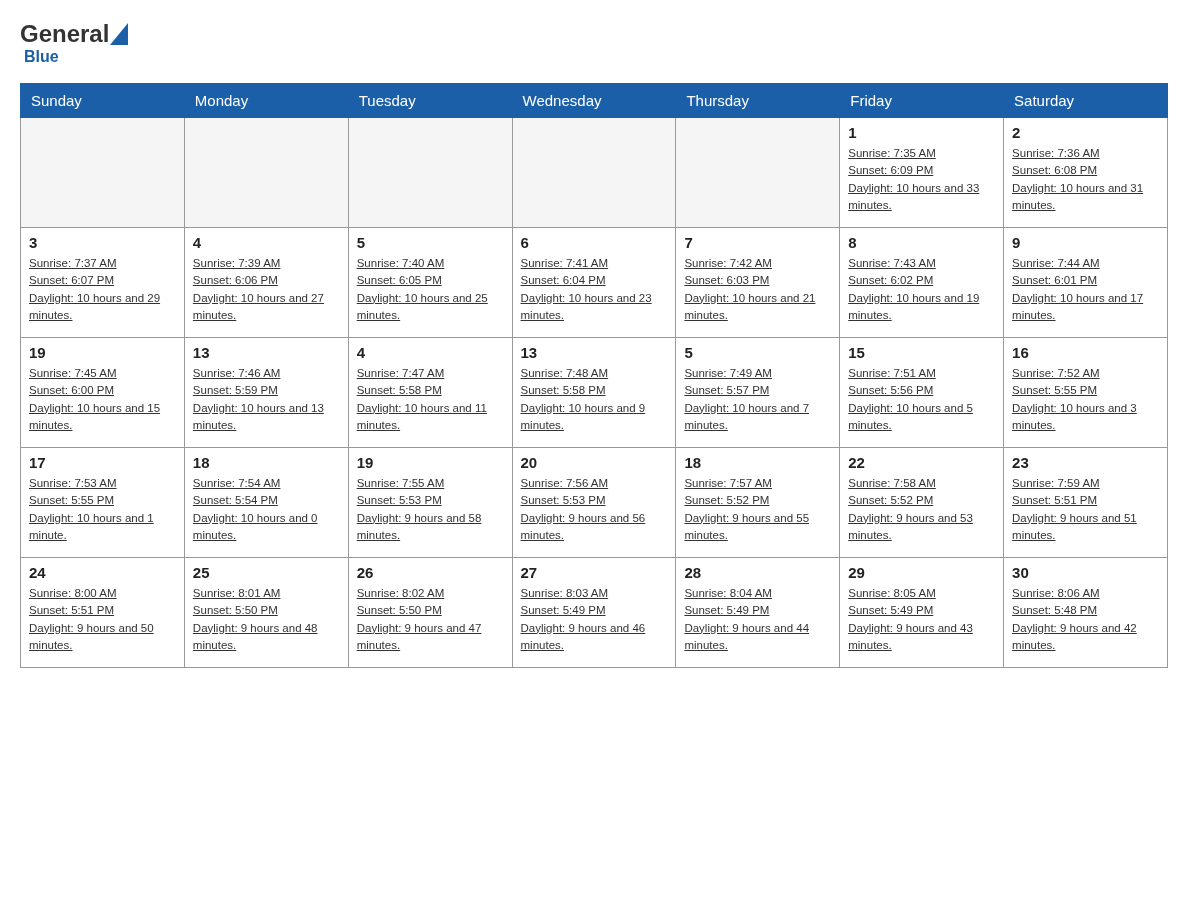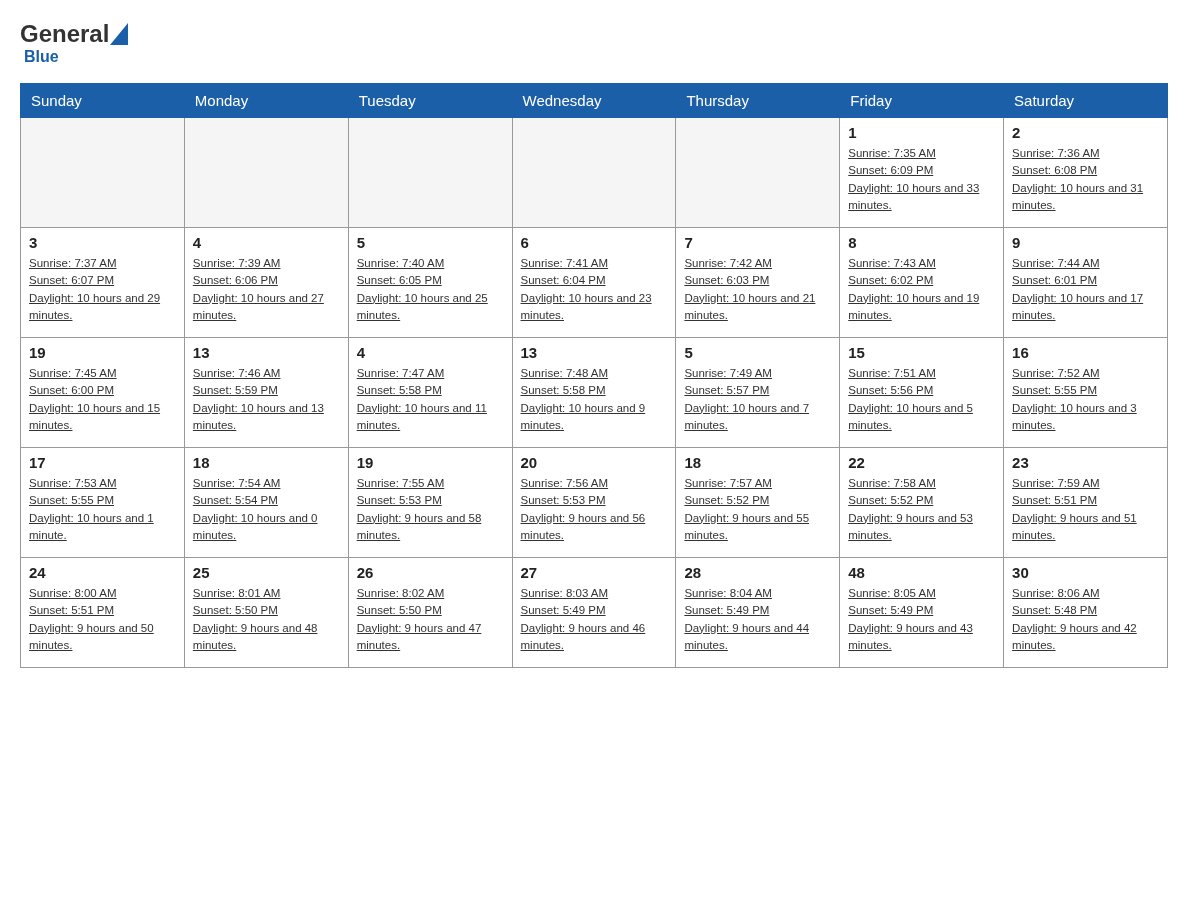--- a/index.html
+++ b/index.html
@@ -235,21 +235,21 @@
         </td>
         <td>
           <div class="day-number">27</div>
           <div class="day-info">Sunrise: 8:03 AM<br>Sunset: 5:49 PM<br>Daylight: 9 hours and 46 minutes.</div>
         </td>
         <td>
           <div class="day-number">28</div>
           <div class="day-info">Sunrise: 8:04 AM<br>Sunset: 5:49 PM<br>Daylight: 9 hours and 44 minutes.</div>
         </td>
         <td>
-          <div class="day-number">48</div>
+          <div class="day-number">29</div>
           <div class="day-info">Sunrise: 8:05 AM<br>Sunset: 5:49 PM<br>Daylight: 9 hours and 43 minutes.</div>
         </td>
         <td>
           <div class="day-number">30</div>
           <div class="day-info">Sunrise: 8:06 AM<br>Sunset: 5:48 PM<br>Daylight: 9 hours and 42 minutes.</div>
         </td>
       </tr>
     </tbody>
 </table>
 

